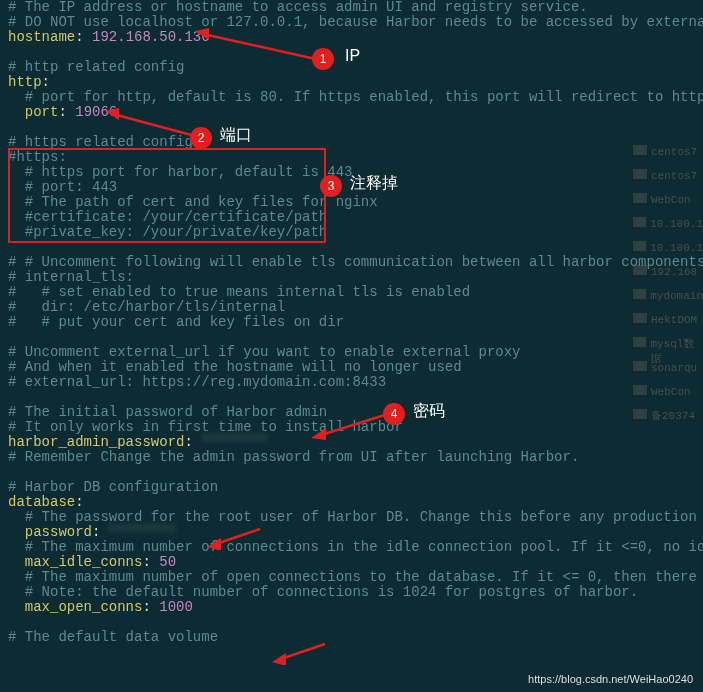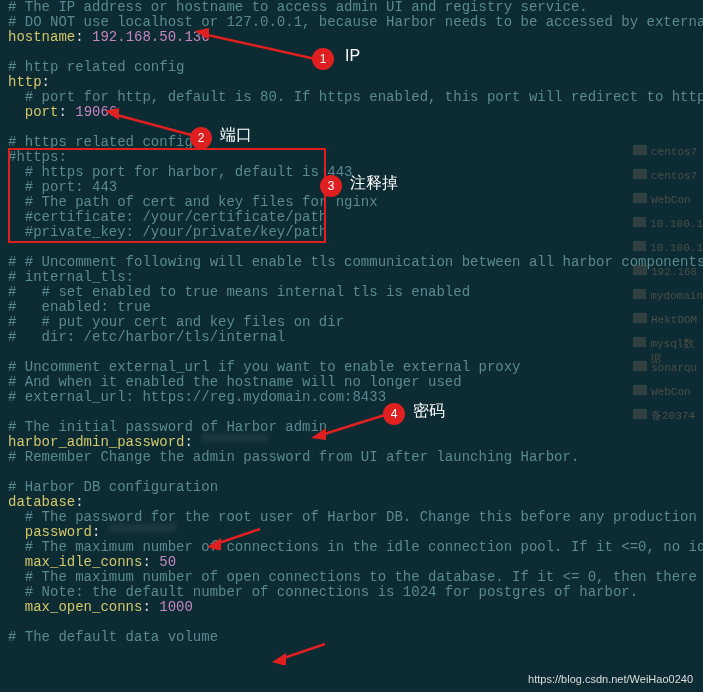--- a/index.html
+++ b/index.html
@@ -40,29 +40,29 @@
       <div class="line"><span class="c-com">#https:</span></div>
       <div class="line"><span class="c-com">  # https port for harbor, default is 443</span></div>
       <div class="line"><span class="c-com">  # port: 443</span></div>
       <div class="line"><span class="c-com">  # The path of cert and key files for nginx</span></div>
       <div class="line"><span class="c-com">  #certificate: /your/certificate/path</span></div>
       <div class="line"><span class="c-com">  #private_key: /your/private/key/path</span></div>
       <div class="line">&nbsp;</div>
       <div class="line"><span class="c-com"># # Uncomment following will enable tls communication between all harbor components</span></div>
       <div class="line"><span class="c-com"># internal_tls:</span></div>
       <div class="line"><span class="c-com">#   # set enabled to true means internal tls is enabled</span></div>
-      <div class="line"><span class="c-com">#   enabled: true</span></div>
+      <div class="line"><span class="c-com">#   dir: /etc/harbor/tls/internal</span></div>
       <div class="line"><span class="c-com">#   # put your cert and key files on dir</span></div>
-      <div class="line"><span class="c-com">#   dir: /etc/harbor/tls/internal</span></div>
       <div class="line">&nbsp;</div>
       <div class="line"><span class="c-com"># Uncomment external_url if you want to enable external proxy</span></div>
       <div class="line"><span class="c-com"># And when it enabled the hostname will no longer used</span></div>
       <div class="line"><span class="c-com"># external_url: https://reg.mydomain.com:8433</span></div>
       <div class="line">&nbsp;</div>
       <div class="line"><span class="c-com"># The initial password of Harbor admin</span></div>
+      <div class="line"><span class="c-com"># It only works in first time to install harbor</span></div>
       <div class="line"><span class="c-key">harbor_admin_password</span><span class="c-colon">: </span><span class="blur">********</span></div>
       <div class="line"><span class="c-com"># Remember Change the admin password from UI after launching Harbor.</span></div>
       <div class="line">&nbsp;</div>
       <div class="line"><span class="c-com"># Harbor DB configuration</span></div>
       <div class="line"><span class="c-key">database</span><span class="c-colon">:</span></div>
       <div class="line"><span class="c-com">  # The password for the root user of Harbor DB. Change this before any production use.</span></div>
       <div class="line"><span class="c-key">  password</span><span class="c-colon">: </span><span class="blur">********</span></div>
       <div class="line"><span class="c-com">  # The maximum number of connections in the idle connection pool. If it &lt;=0, no idle c</span></div>
       <div class="line"><span class="c-key">  max_idle_conns</span><span class="c-colon">: </span><span class="c-num">50</span></div>
       <div class="line"><span class="c-com">  # The maximum number of open connections to the database. If it &lt;= 0, then there is n</span></div>

